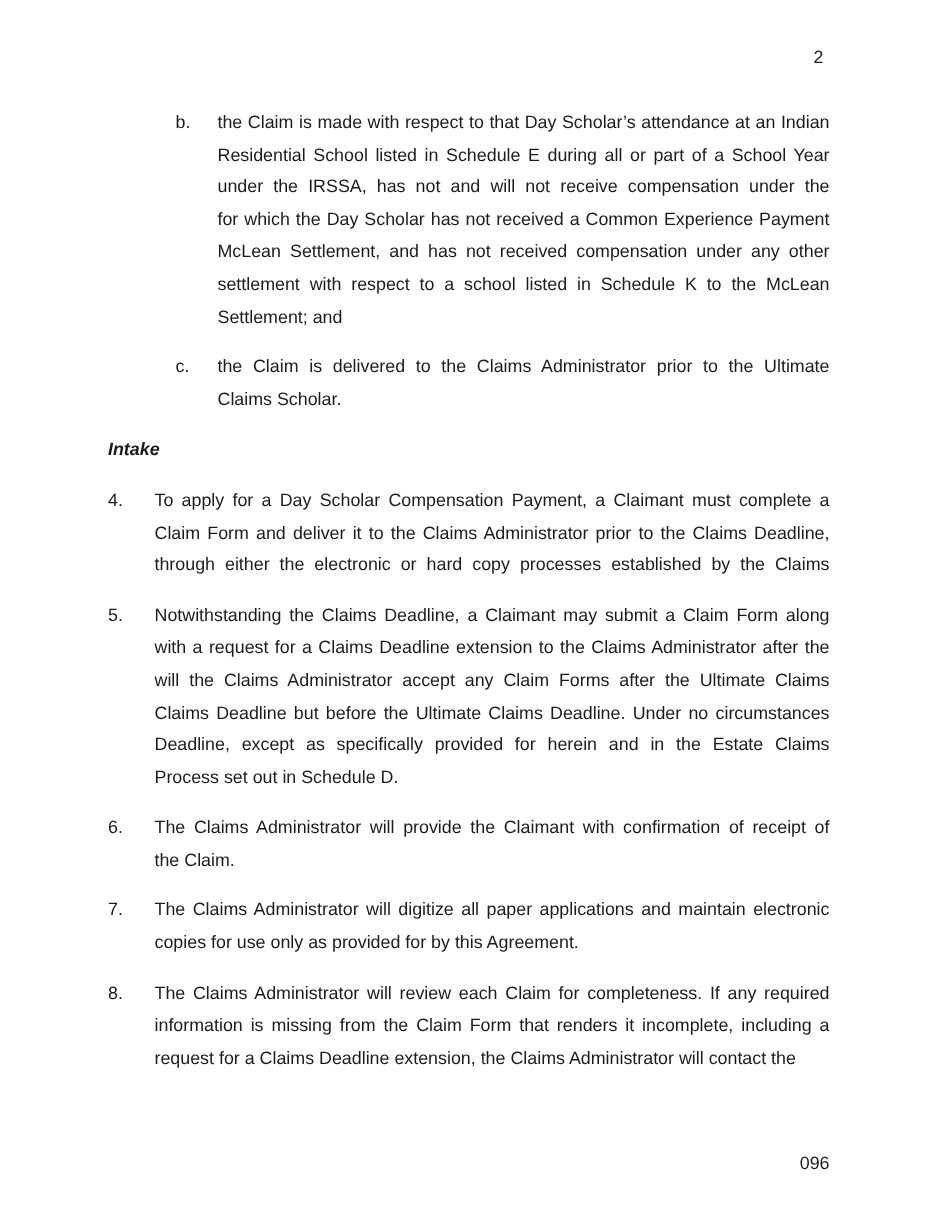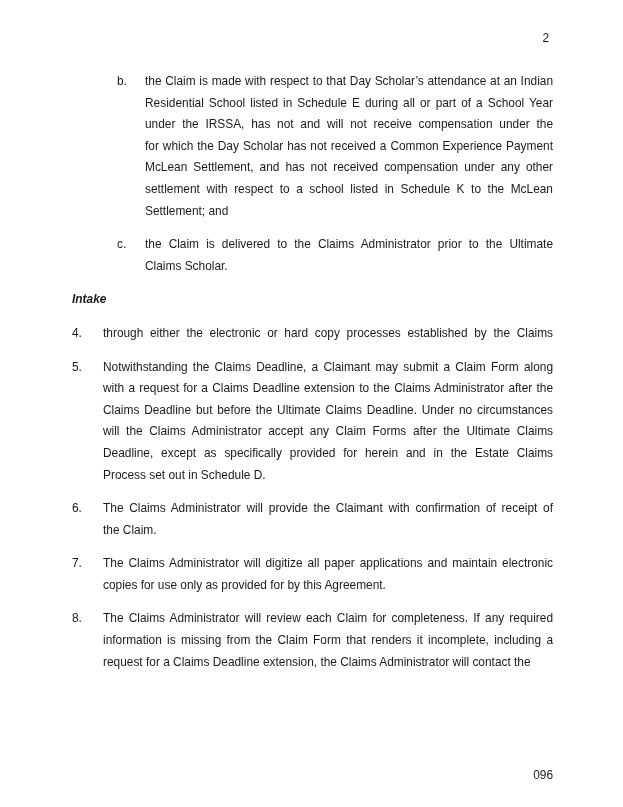--- a/index.html
+++ b/index.html
@@ -80,30 +80,32 @@
     <div class="item-label">c.</div>
     <div class="item-text">
           <div class="line">the Claim is delivered to the Claims Administrator prior to the Ultimate</div>
           <div class="line last">Claims Scholar.</div>
         </div>
   </div>
       <div class="block block-heading">Intake</div>
       <div class="block block-numbered">
     <div class="item-label">4.</div>
     <div class="item-text">
+          <div class="line">To apply for a Day Scholar Compensation Payment, a Claimant must complete a</div>
+          <div class="line">Claim Form and deliver it to the Claims Administrator prior to the Claims Deadline,</div>
           <div class="line">through either the electronic or hard copy processes established by the Claims</div>
         </div>
   </div>
       <div class="block block-numbered">
     <div class="item-label">5.</div>
     <div class="item-text">
           <div class="line">Notwithstanding the Claims Deadline, a Claimant may submit a Claim Form along</div>
           <div class="line">with a request for a Claims Deadline extension to the Claims Administrator after the</div>
+          <div class="line">will the Claims Administrator accept any Claim Forms after the Ultimate Claims</div>
           <div class="line">Claims Deadline but before the Ultimate Claims Deadline. Under no circumstances</div>
-          <div class="line">will the Claims Administrator accept any Claim Forms after the Ultimate Claims</div>
           <div class="line">Deadline, except as specifically provided for herein and in the Estate Claims</div>
           <div class="line last">Process set out in Schedule D.</div>
         </div>
   </div>
       <div class="block block-numbered">
     <div class="item-label">6.</div>
     <div class="item-text">
           <div class="line">The Claims Administrator will provide the Claimant with confirmation of receipt of</div>
           <div class="line last">the Claim.</div>
         </div>

